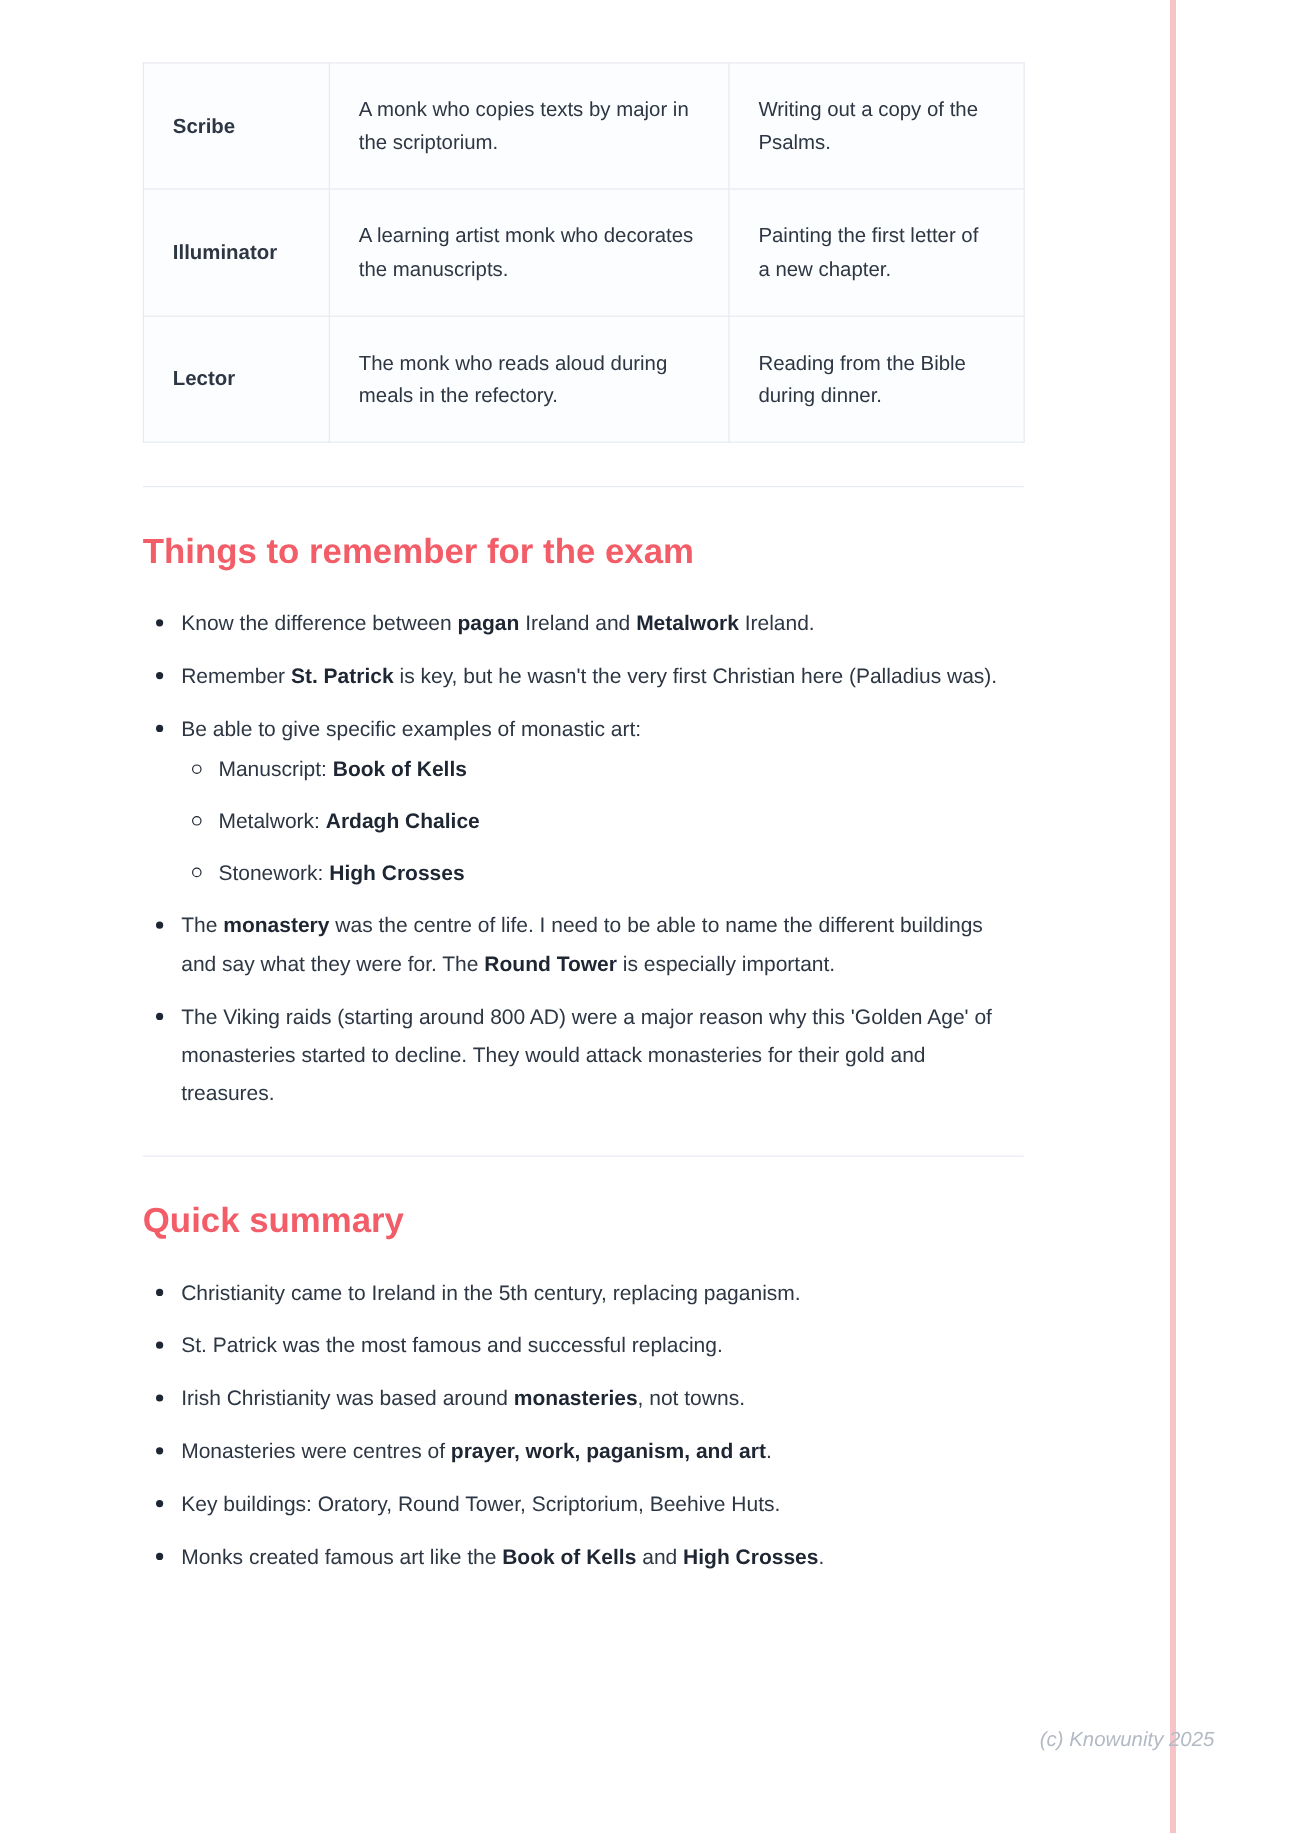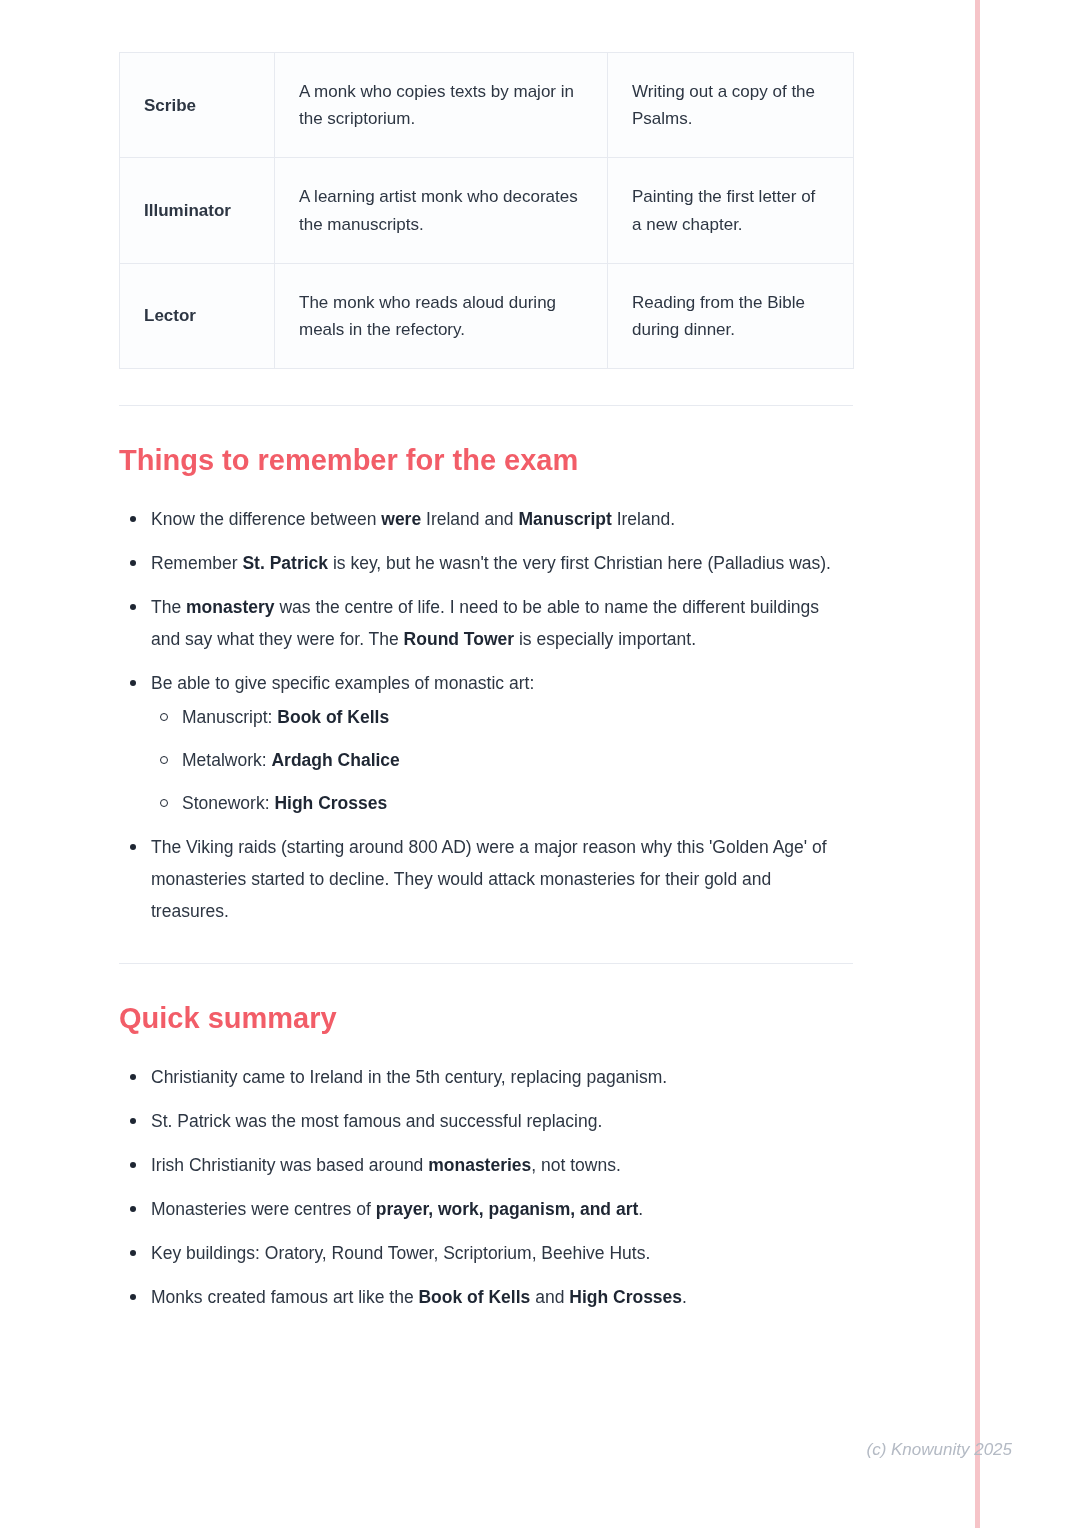--- a/index.html
+++ b/index.html
@@ -153,28 +153,28 @@
             <td class="example">Reading from the Bible during dinner.</td>
           </tr>
         </tbody>
     </table>
 
     <hr class="divider">
 
     <section>
       <h2 class="heading">Things to remember for the exam</h2>
       <ul class="l1" id="list-0">
-          <li>Know the difference between <strong>were</strong> Ireland and <strong>Manuscript</strong> Ireland.</li>
+          <li>Know the difference between <strong>pagan</strong> Ireland and <strong>Metalwork</strong> Ireland.</li>
           <li>Remember <strong>St. Patrick</strong> is key, but he wasn't the very first Christian here (Palladius was).</li>
-          <li>The <strong>monastery</strong> was the centre of life. I need to be able to name the different buildings and say what they were for. The <strong>Round Tower</strong> is especially important.</li>
           <li>Be able to give specific examples of monastic art:<ul class="l2">
               <li>Manuscript: <strong>Book of Kells</strong></li>
               <li>Metalwork: <strong>Ardagh Chalice</strong></li>
               <li>Stonework: <strong>High Crosses</strong></li>
             </ul></li>
+          <li>The <strong>monastery</strong> was the centre of life. I need to be able to name the different buildings and say what they were for. The <strong>Round Tower</strong> is especially important.</li>
           <li>The Viking raids (starting around 800 AD) were a major reason why this 'Golden Age' of monasteries started to decline. They would attack monasteries for their gold and treasures.</li>
         </ul>
     </section>
 
     <hr class="divider">
 
     <section>
       <h2 class="heading">Quick summary</h2>
       <ul class="l1" id="list-1">
           <li>Christianity came to Ireland in the 5th century, replacing paganism.</li>

